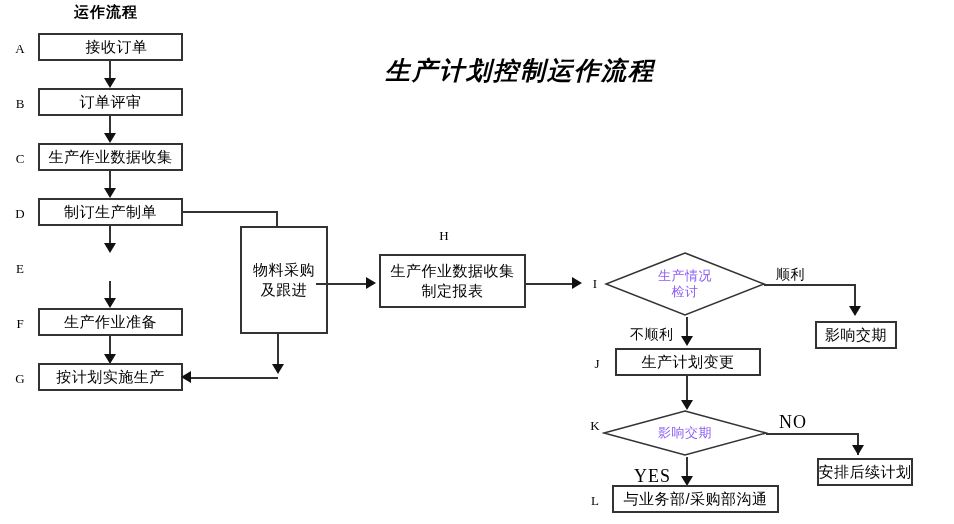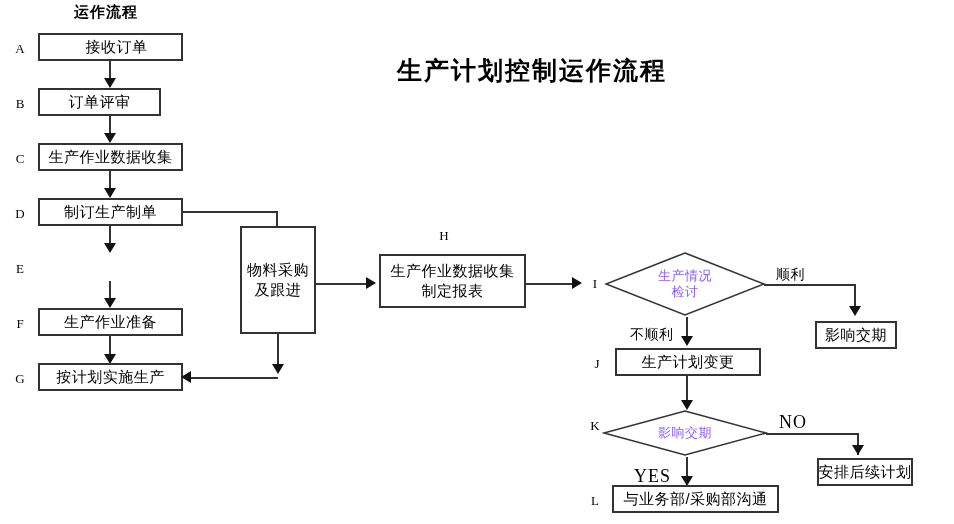--- a/index.html
+++ b/index.html
@@ -115,32 +115,32 @@
     letter-spacing: 0.5px;
   }
 </style>
 </head>
 <body>
 
 <div id="canvas">
 
   <div class="col-title" style="left:74px; top:3px;">运作流程</div>
 
-  <div class="page-title" style="left:397px; top:54px;">生产计划控制运作流程</div>
+  <div class="page-title" style="left:385px; top:54px;font-style:italic;">生产计划控制运作流程</div>
 
   <div class="tag" style="left:10px; top:41px; width:20px;">A</div>
   <div class="node" style="left:38px; top:33px; width:145px; height:28px;padding-left:12px;">
     <span class="ln">接收订单</span>
   </div>
 
   <div class="vline" style="left:109px; top:61px; height:19px;"></div>
   <div class="arrow down" style="left:104px; top:78px;"></div>
 
   <div class="tag" style="left:10px; top:96px; width:20px;">B</div>
-  <div class="node" style="left:38px; top:88px; width:123px; height:28px;">
+  <div class="node" style="left:38px; top:88px; width:145px; height:28px;">
     <span class="ln">订单评审</span>
   </div>
 
   <div class="vline" style="left:109px; top:116px; height:19px;"></div>
   <div class="arrow down" style="left:104px; top:133px;"></div>
 
   <div class="tag" style="left:10px; top:151px; width:20px;">C</div>
   <div class="node" style="left:38px; top:143px; width:145px; height:28px;">
     <span class="ln">生产作业数据收集</span>
   </div>
@@ -170,21 +170,21 @@
   <div class="arrow down" style="left:104px; top:354px;"></div>
 
   <div class="tag" style="left:10px; top:371px; width:20px;">G</div>
   <div class="node" style="left:38px; top:363px; width:145px; height:28px;">
     <span class="ln">按计划实施生产</span>
   </div>
 
   <div class="hline" style="left:183px; top:211px; width:95px;"></div>
   <div class="vline" style="left:276px; top:211px; height:17px;"></div>
 
-  <div class="node" style="left:240px; top:226px; width:76px; height:108px;">
+  <div class="node" style="left:240px; top:226px; width:88px; height:108px;">
     <span class="ln">物料采购</span>
     <span class="ln">及跟进</span>
   </div>
 
   <div class="vline" style="left:277px; top:334px; height:35px;"></div>
   <div class="arrow down" style="left:272px; top:364px;"></div>
   <div class="hline" style="left:190px; top:377px; width:88px;"></div>
   <div class="arrow left" style="left:181px; top:371px;"></div>
 
   <div class="hline" style="left:316px; top:283px; width:52px;"></div>

